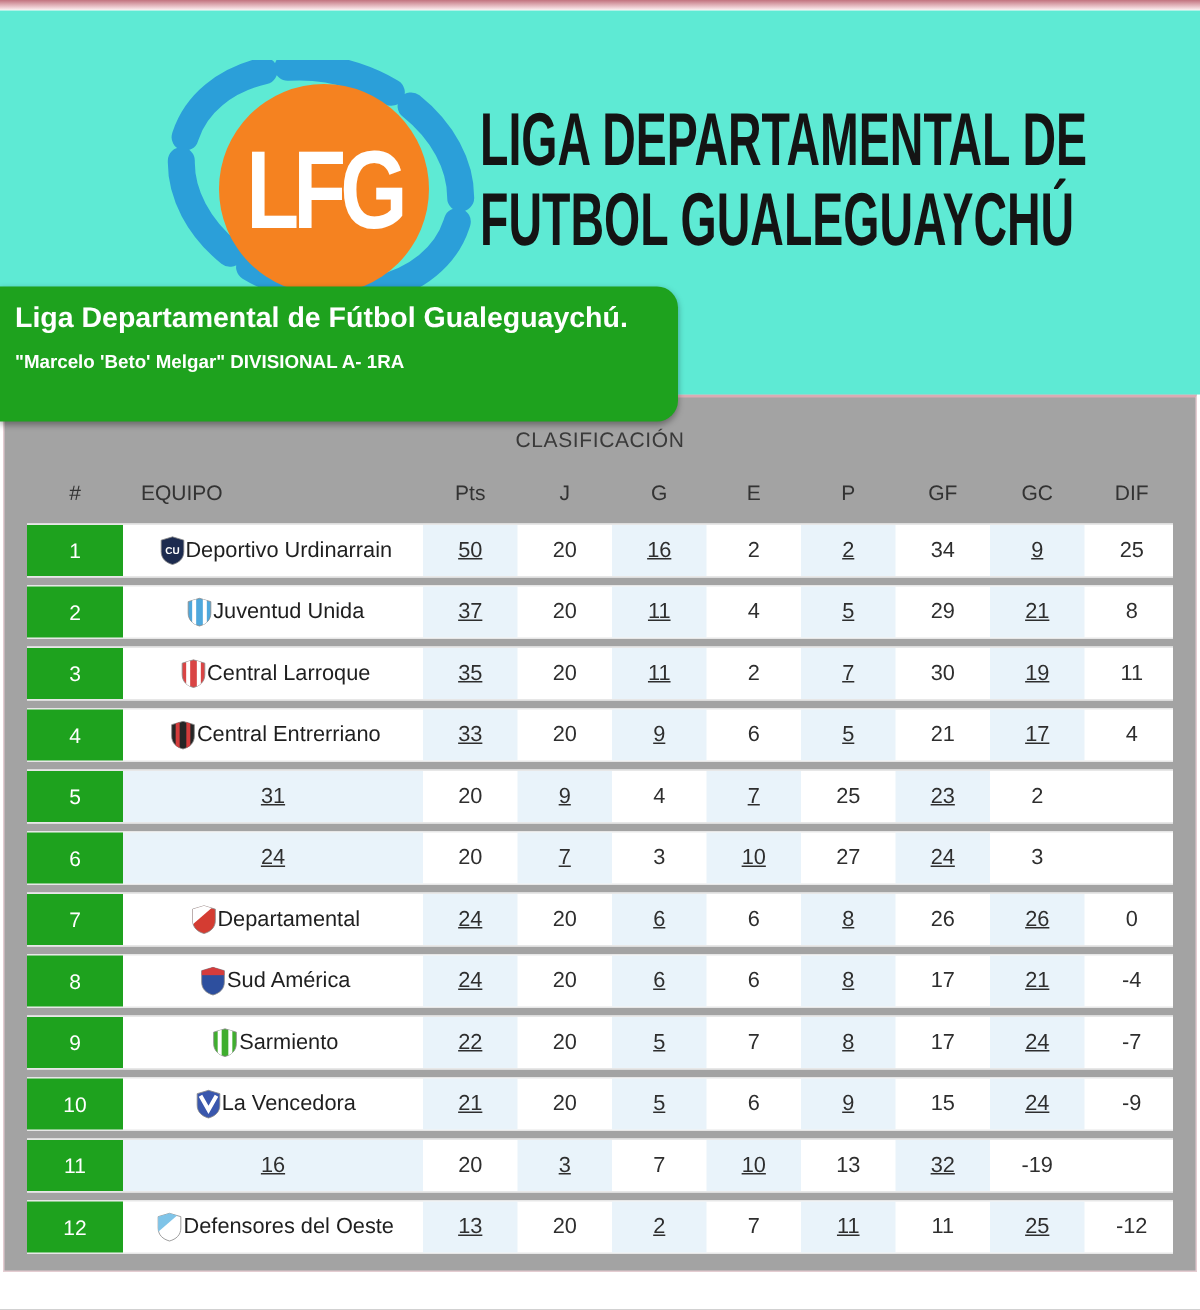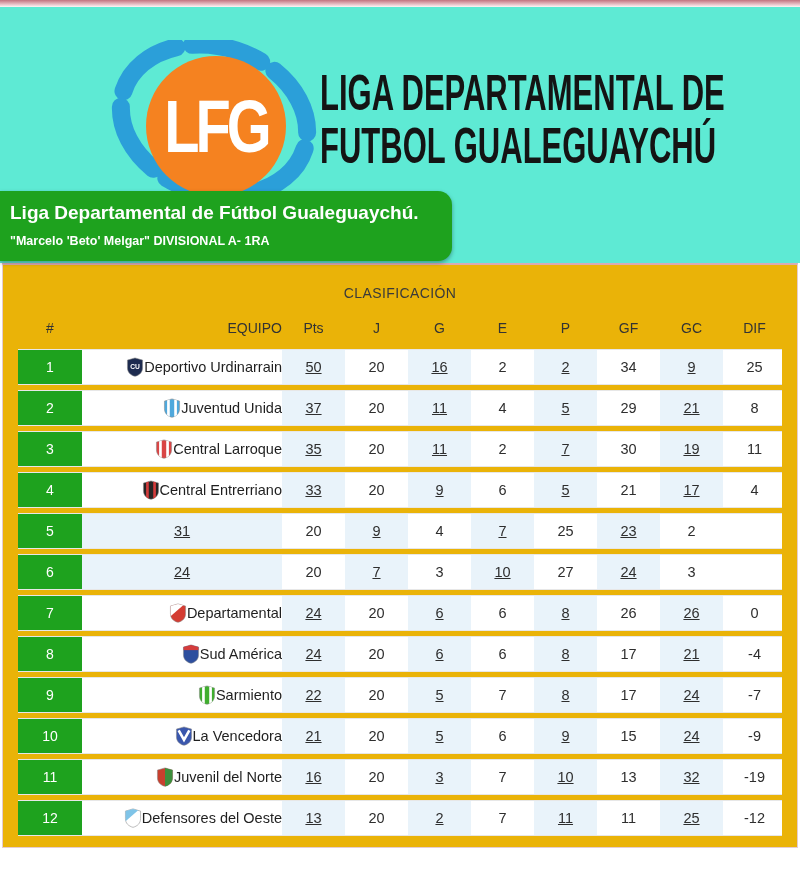--- a/index.html
+++ b/index.html
@@ -18,43 +18,43 @@
   
   .topbar{height:7px;width:100%;background:linear-gradient(#c2737f,#eecdd2 70%,#fdf7f7);}
   
   .header{position:relative;height:256px;background:#5eead4;}
   .logo-svg{position:absolute;left:106px;top:33px;}
   .logo-text{position:absolute;left:320px;top:60px;color:#141414;font-weight:bold;}
   .logo-line{display:block;font-size:50px;line-height:53px;letter-spacing:0px;
     transform:scaleX(0.62);transform-origin:left center;white-space:nowrap;}
   
   .banner{
-    position:absolute;left:0;top:184px;width:452px;height:70px;z-index:5;
+    position:absolute;left:0;top:184px;width:452px;height:90px;z-index:5;
     background:var(--green);border-radius:0 14px 14px 0;
     padding:10px 18px 8px 10px;box-shadow:0 2px 4px rgba(0,0,0,0.35);
   }
   .banner-title{color:#fff;font-size:19px;font-weight:bold;line-height:24px;}
   .banner-sub{color:#fff;font-size:12.5px;font-weight:bold;margin-top:9px;}
   
   .panel{
-    margin:0 2px;height:585px;background:#eab308;overflow:hidden;
+    margin:0 2px;height:585px;background:#a3a3a3;overflow:hidden;
     border:1px solid var(--panel-border);border-top:2px solid var(--panel-top);
     padding:12px 15px 6px 15px;
   }
   .section-title{text-align:center;font-size:14px;color:#3a3a3a;letter-spacing:0.4px;
     margin:8px 0 12px 0;}
   .grid{display:grid;grid-template-columns:64px 200px repeat(8,63px);align-items:center;}
   .hdr-row{height:30px;margin-bottom:6px;font-size:14px;color:#333;}
   .hcell{text-align:center;}
-  .hcell.left{text-align:right;padding-left:12px;}
+  .hcell.left{text-align:left;padding-left:12px;}
   .trow{height:36px;border-top:1px solid var(--row-border);border-bottom:1px solid var(--row-border);
     margin-bottom:5px;background:#fff;}
   .cell{height:100%;display:flex;align-items:center;justify-content:center;}
   .cell.rank{background:var(--green);color:#fff;font-size:14px;}
-  .cell.team{justify-content:flex-end;gap:0;padding-left:3px;}
+  .cell.team{justify-content:center;gap:0;padding-left:3px;}
   .crest{width:18px;height:20px;display:inline-flex;align-items:center;justify-content:center;}
   .tname{font-size:14.5px;color:#1f1f1f;}
   .num{font-size:14.5px;color:#2e2e2e;}
   .tint{background:var(--tint);text-decoration:underline;}
 </style>
 </head>
 <body>
 
 <div class="topbar"></div>
 
@@ -322,36 +322,20 @@
     <div class="cell num">20</div>
     <div class="cell num tint">5</div>
     <div class="cell num">6</div>
     <div class="cell num tint">9</div>
     <div class="cell num">15</div>
     <div class="cell num tint">24</div>
     <div class="cell num">-9</div>
   </div>
       <div class="grid trow">
     <div class="cell rank">11</div>
-    <div class="cell team">
-      <span class="crest">
-            <svg width="18" height="20" viewBox="0 0 16 18">
-              <defs>
-                <clipPath id="cp10">
-                  <path d="M8 0.8 L14.8 2.8 V9.6 C14.8 13.8 12 16.3 8 17.4 C4 16.3 1.2 13.8 1.2 9.6 V2.8 Z"></path>
-                </clipPath>
-              </defs>
-              <path d="M8 0.8 L14.8 2.8 V9.6 C14.8 13.8 12 16.3 8 17.4 C4 16.3 1.2 13.8 1.2 9.6 V2.8 Z" fill="#c8402e" stroke="#8a8a8a" stroke-width="0.5"></path>
-              <g clip-path="url(#cp10)">
-                <rect x="8" y="0" width="8" height="18" fill="#3d8f3d"></rect>
-              </g>
-            </svg>
-          </span>
-      <span class="tname">Juvenil del Norte</span>
-    </div>
     <div class="cell num tint">16</div>
     <div class="cell num">20</div>
     <div class="cell num tint">3</div>
     <div class="cell num">7</div>
     <div class="cell num tint">10</div>
     <div class="cell num">13</div>
     <div class="cell num tint">32</div>
     <div class="cell num">-19</div>
   </div>
       <div class="grid trow">

